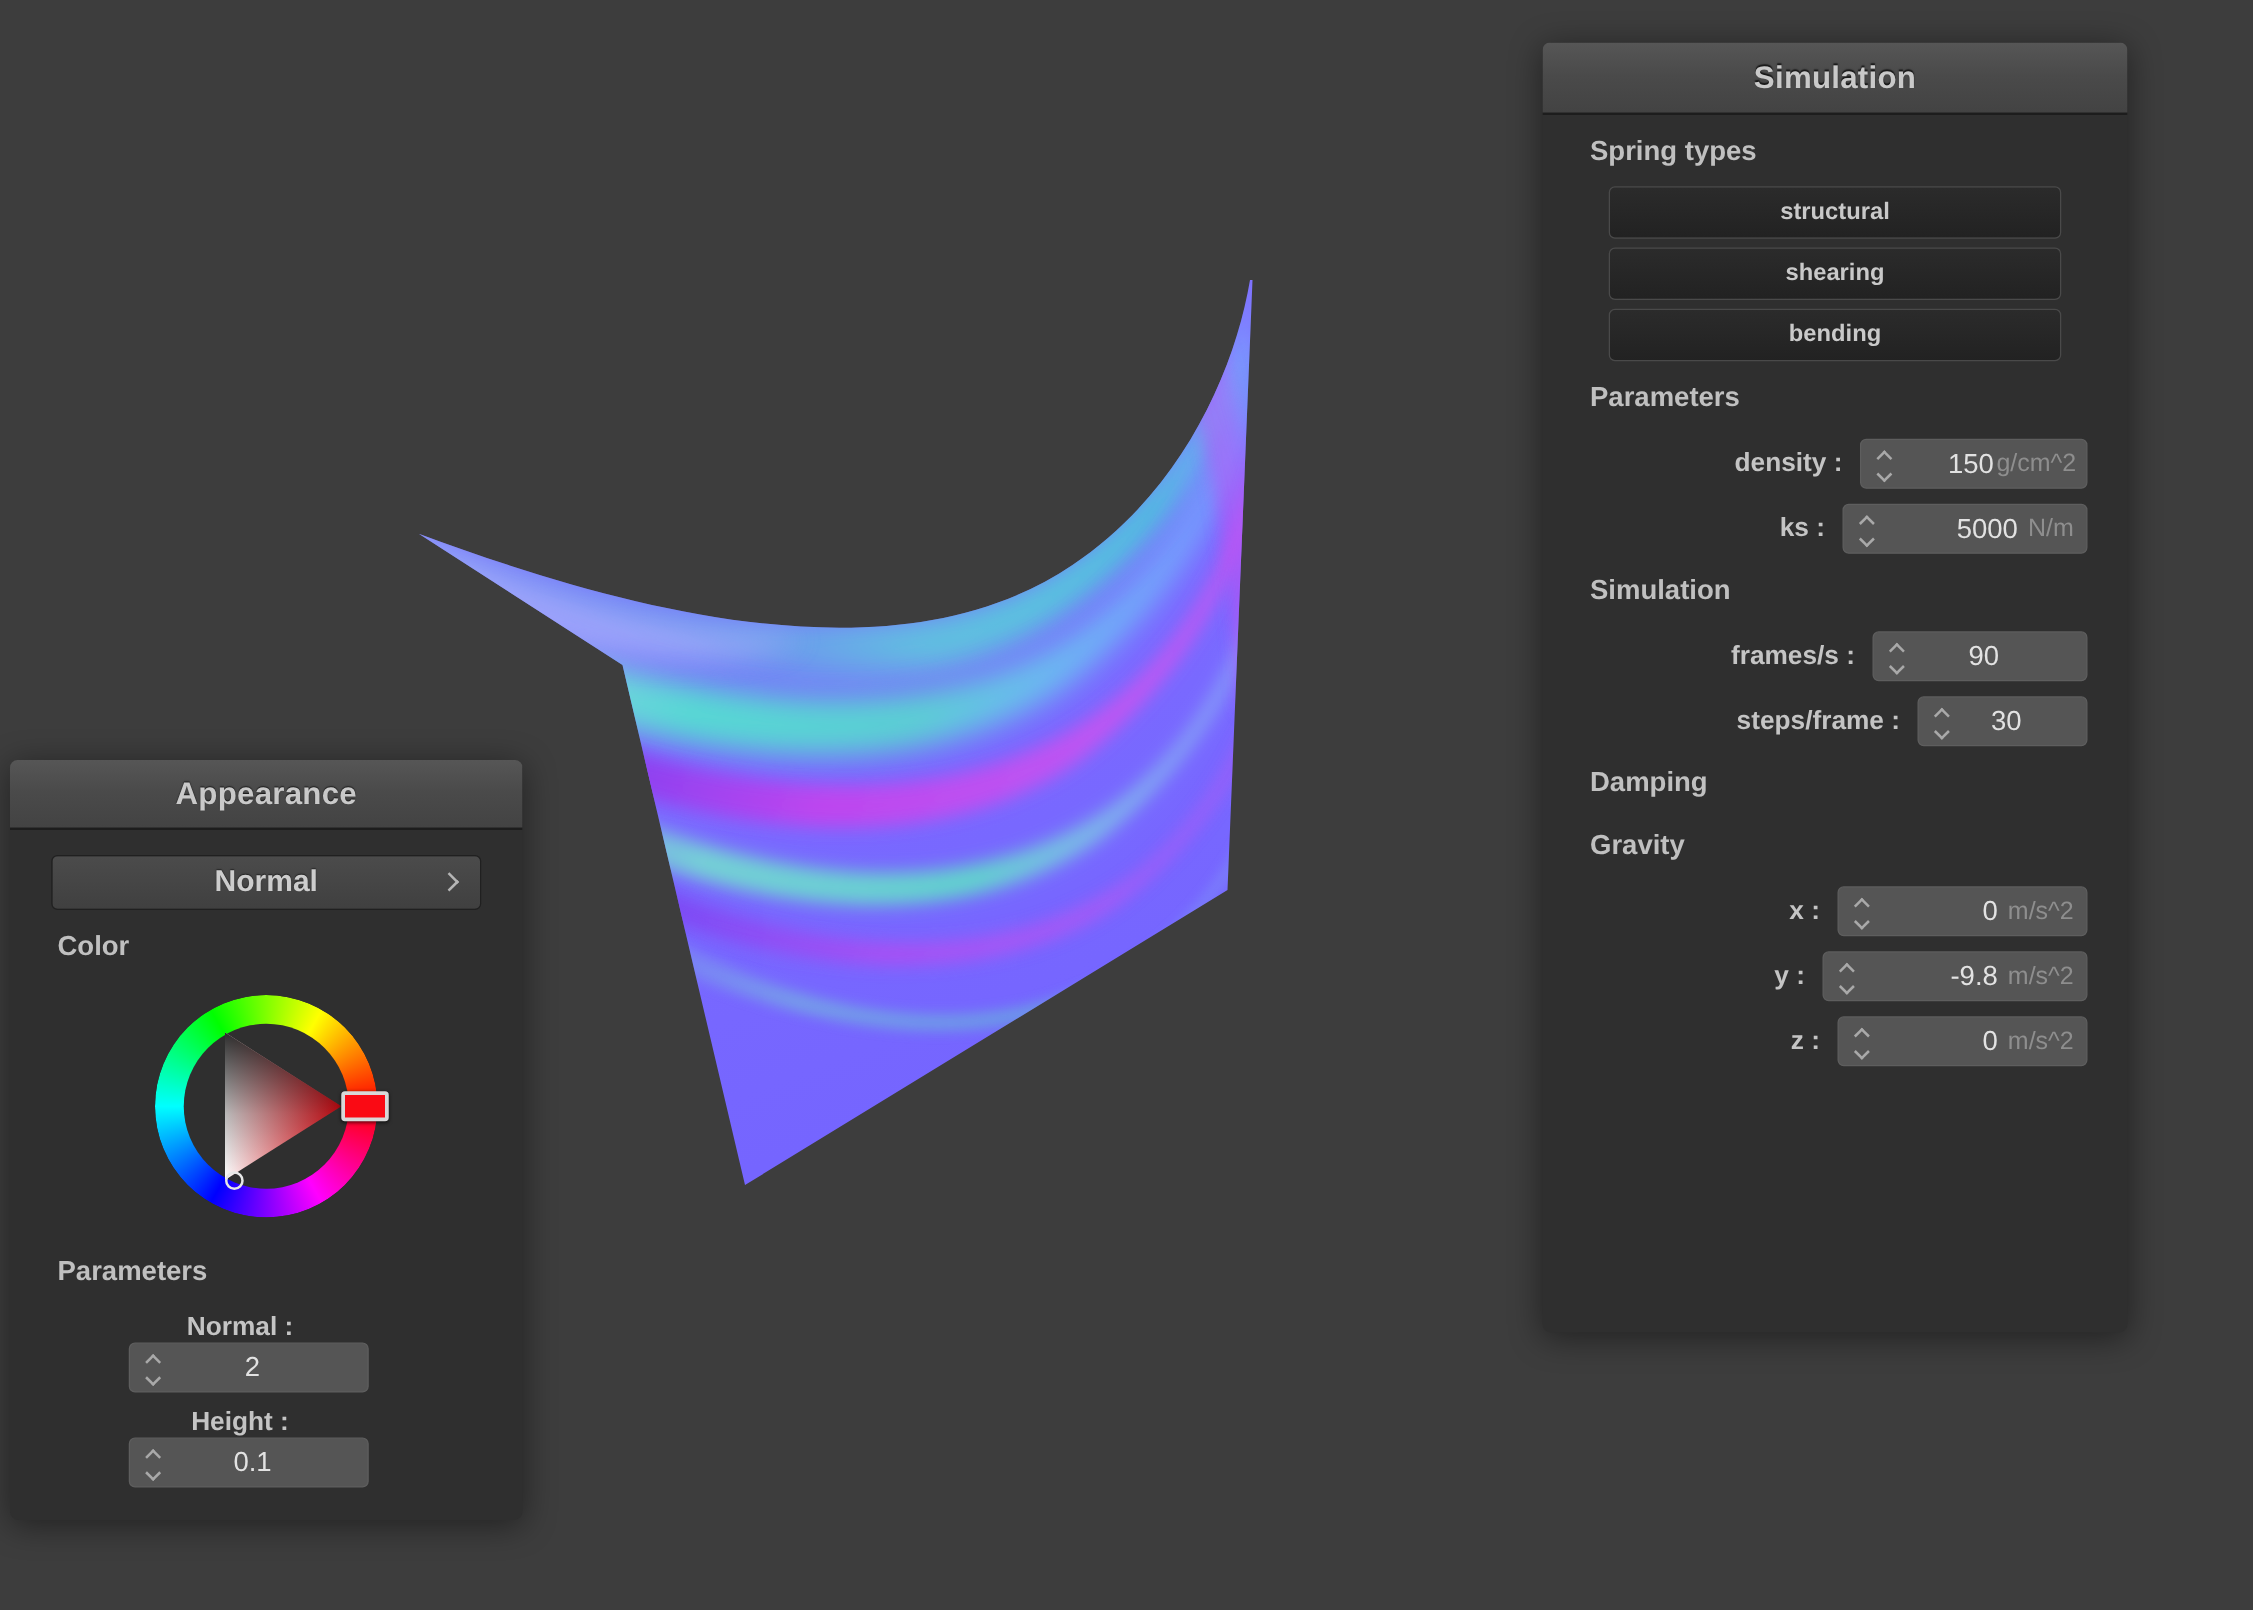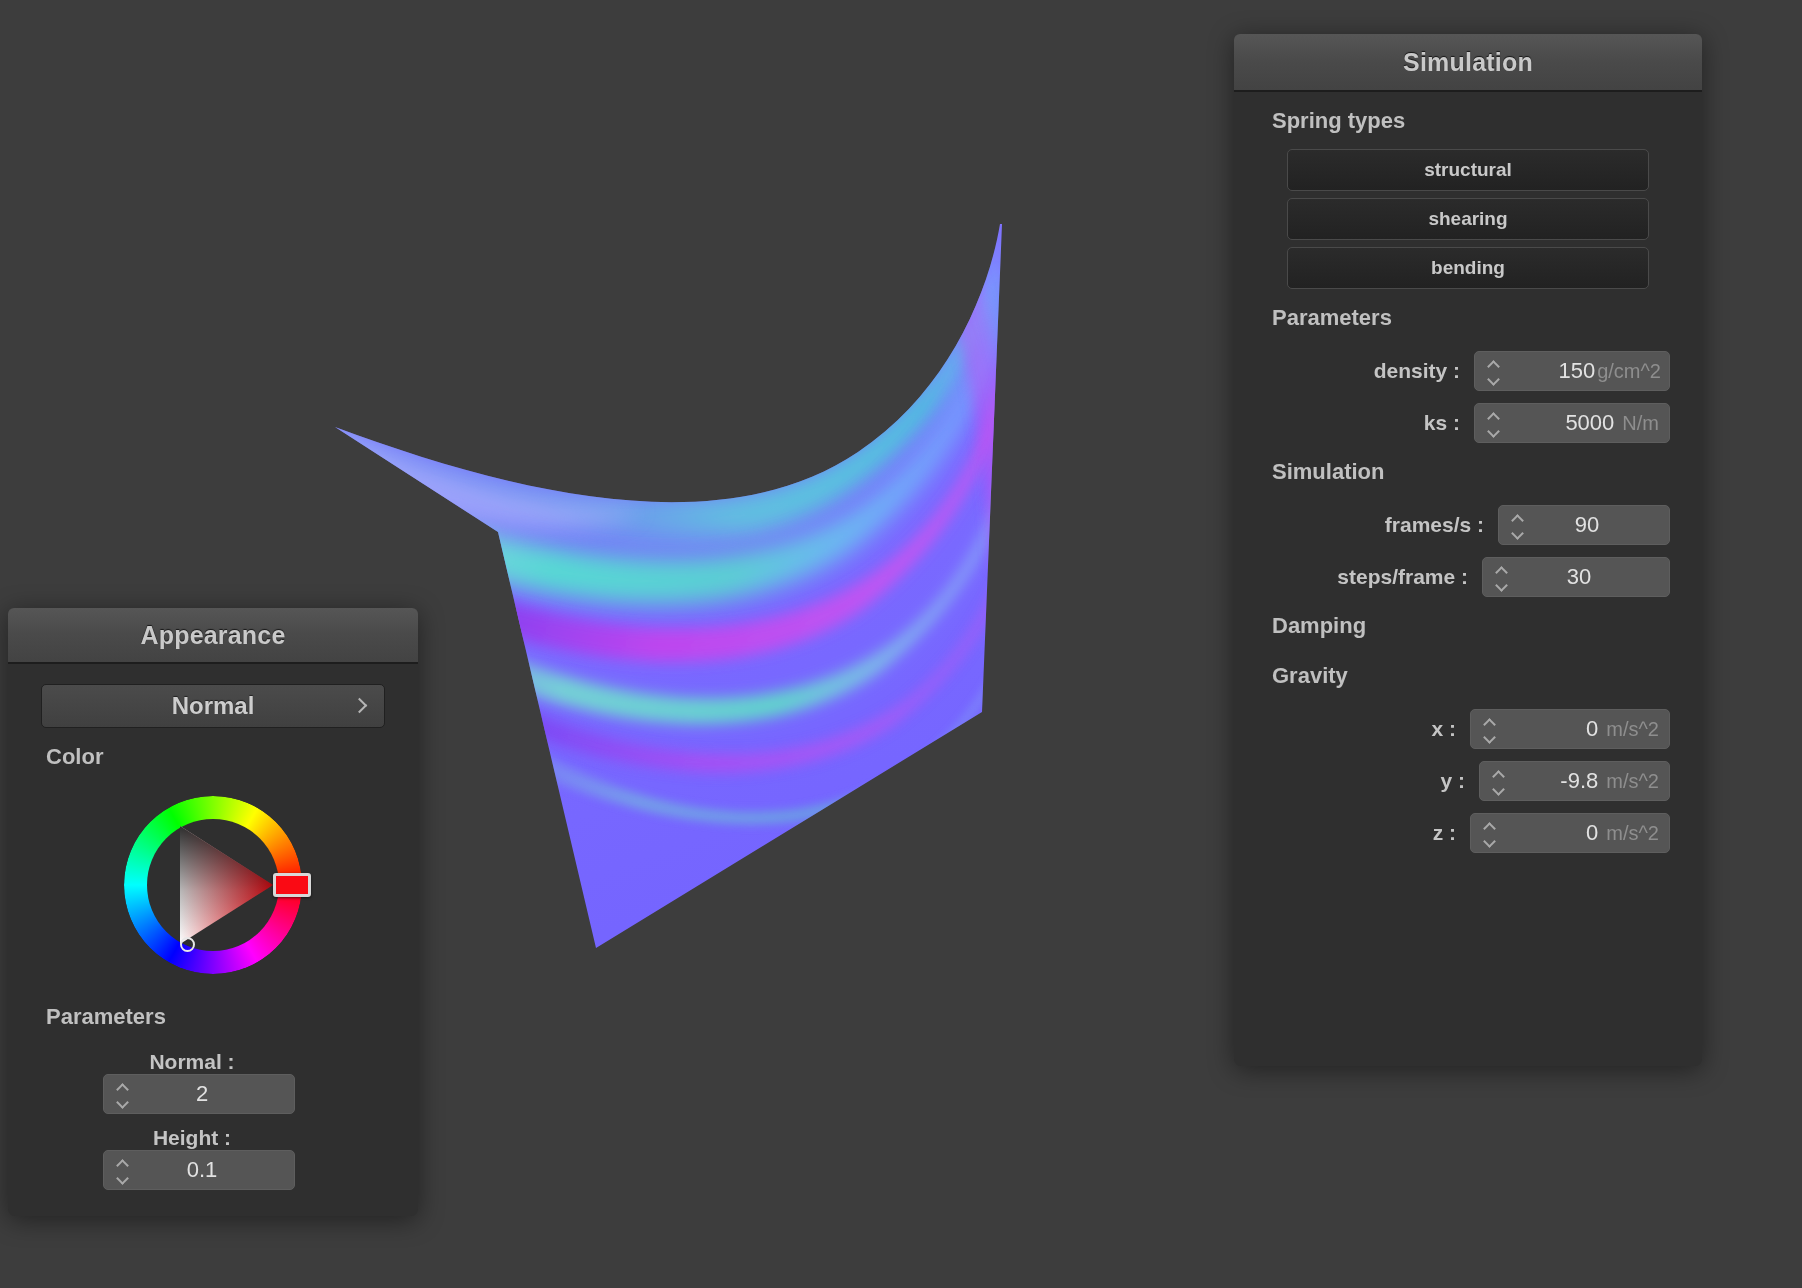--- a/index.html
+++ b/index.html
@@ -463,21 +463,21 @@
       <div class="section-label">Spring types</div>
 
       <div class="list-btn">structural</div>
       <div class="list-btn">shearing</div>
       <div class="list-btn">bending</div>
 
       <div class="section-label">Parameters</div>
 
       <div class="field-row">
         <div class="field-label">density :</div>
-        <div class="spin-field" style="width:196px">
+        <div class="spin-field" style="width:182px">
           <div class="spinner">
             <span class="spin-arrow up"></span>
             <span class="spin-arrow down"></span>
           </div>
           <div class="field-value">150</div>
           <div class="field-unit tight">g/cm^2</div>
         </div>
       </div>
 
       <div class="field-row">
@@ -500,21 +500,21 @@
           <div class="spinner">
             <span class="spin-arrow up"></span>
             <span class="spin-arrow down"></span>
           </div>
           <div class="field-value" style="text-align:center;padding-right:26px">90</div>
         </div>
       </div>
 
       <div class="field-row">
         <div class="field-label">steps/frame :</div>
-        <div class="spin-field" style="width:188px">
+        <div class="spin-field" style="width:136px">
           <div class="spinner">
             <span class="spin-arrow up"></span>
             <span class="spin-arrow down"></span>
           </div>
           <div class="field-value" style="text-align:center;padding-right:26px">30</div>
         </div>
       </div>
 
       <div class="section-label">Damping</div>
 
@@ -528,21 +528,21 @@
             <span class="spin-arrow up"></span>
             <span class="spin-arrow down"></span>
           </div>
           <div class="field-value">0</div>
           <div class="field-unit">m/s^2</div>
         </div>
       </div>
 
       <div class="field-row">
         <div class="field-label">y :</div>
-        <div class="spin-field" style="width:191px">
+        <div class="spin-field" style="width:212px">
           <div class="spinner">
             <span class="spin-arrow up"></span>
             <span class="spin-arrow down"></span>
           </div>
           <div class="field-value">-9.8</div>
           <div class="field-unit">m/s^2</div>
         </div>
       </div>
 
       <div class="field-row">

